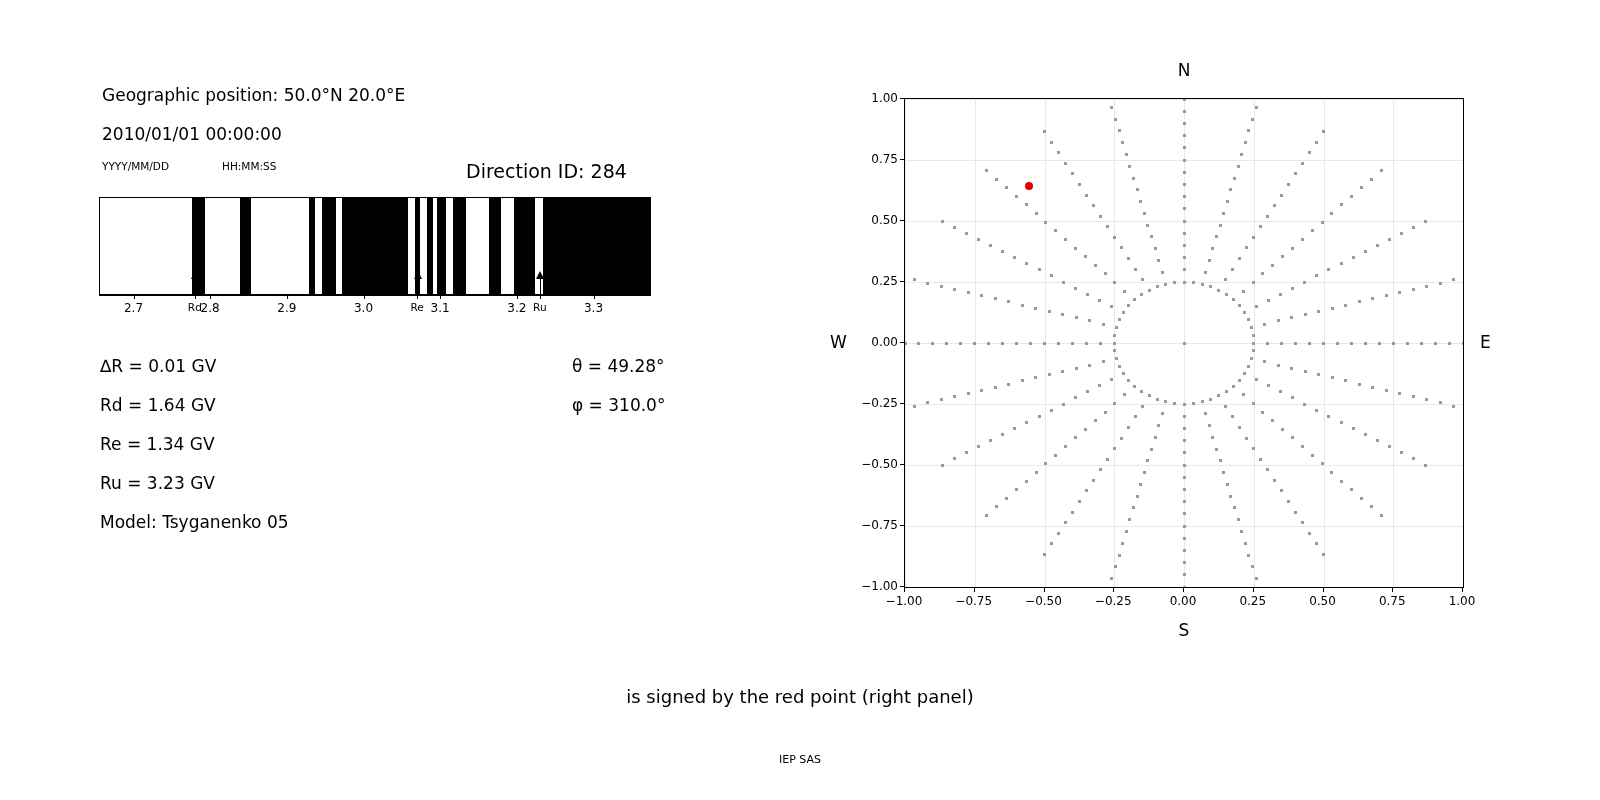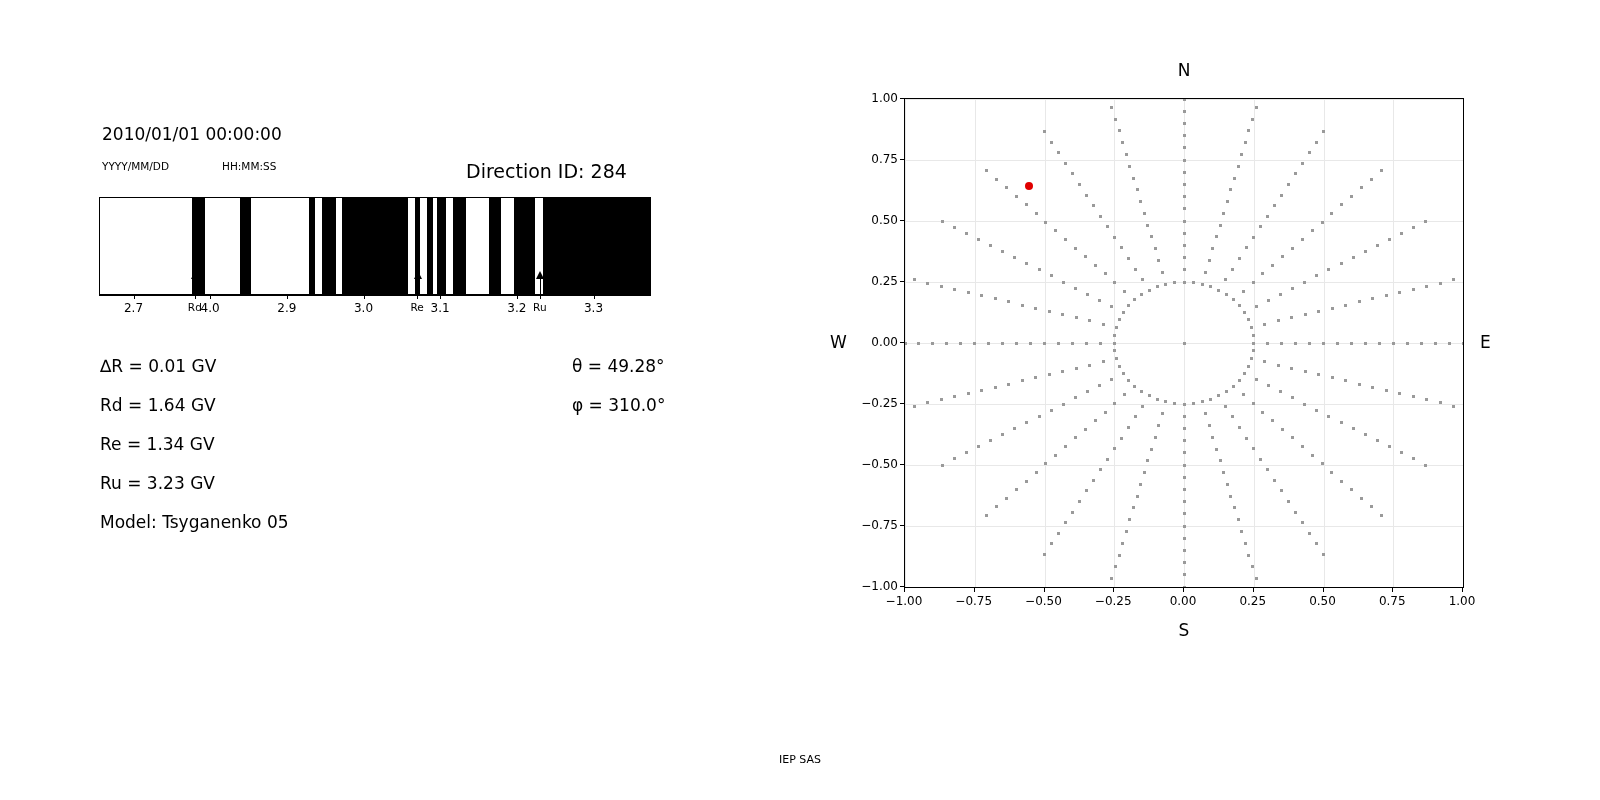--- a/index.html
+++ b/index.html
@@ -218,20 +218,21 @@
     width: 1600px;
     text-align: center;
     font-size: 11px;
   }
 </style>
 </head>
 <body>
 
 <div id="left-panel">
 
+  <div class="txt" id="geo-position">Geographic position: 50.0°N 20.0°E</div>
   <div class="txt" id="datetime">2010/01/01 00:00:00</div>
   <div class="txt" id="date-format">YYYY/MM/DD</div>
   <div class="txt" id="time-format">HH:MM:SS</div>
   <div class="txt" id="direction-id">Direction ID: 284</div>
 
   <div id="penumbra-wrap">
     <div id="penumbra-bar">
         <div class="penumbra-band" style="left: 92px; width: 13.0333px;"></div>
         <div class="penumbra-band" style="left: 140.3px; width: 10.7333px;"></div>
         <div class="penumbra-band" style="left: 208.533px; width: 6.9px;"></div>
@@ -245,21 +246,21 @@
         <div class="penumbra-band" style="left: 414px; width: 20.7px;"></div>
         <div class="penumbra-band" style="left: 443.133px; width: 108.867px;"></div>
       </div>
   </div>
 
   <div id="penumbra-axis">
     <div id="axis-line"></div>
   <div class="axis-tick" style="left: 34.5px;"></div>
       <div class="axis-label" style="left: 34.5px;">2.7</div>
       <div class="axis-tick" style="left: 111.167px;"></div>
-      <div class="axis-label" style="left: 111.167px;">4.0</div>
+      <div class="axis-label" style="left: 111.167px;">2.8</div>
       <div class="axis-tick" style="left: 187.833px;"></div>
       <div class="axis-label" style="left: 187.833px;">2.9</div>
       <div class="axis-tick" style="left: 264.5px;"></div>
       <div class="axis-label" style="left: 264.5px;">3.0</div>
       <div class="axis-tick" style="left: 341.167px;"></div>
       <div class="axis-label" style="left: 341.167px;">3.1</div>
       <div class="axis-tick" style="left: 417.833px;"></div>
       <div class="axis-label" style="left: 417.833px;">3.2</div>
       <div class="axis-tick" style="left: 494.5px;"></div>
       <div class="axis-label" style="left: 494.5px;">3.3</div>
@@ -785,14 +786,15 @@
     <div class="tickmark-x" style="left: 223.5px;"></div>
     <div class="tickmark-x" style="left: 293.25px;"></div>
     <div class="tickmark-x" style="left: 363px;"></div>
     <div class="tickmark-x" style="left: 432.75px;"></div>
     <div class="tickmark-x" style="left: 502.5px;"></div>
     <div class="tickmark-x" style="left: 572.25px;"></div>
     <div class="tickmark-x" style="left: 642px;"></div>
   </div>
 
 <div id="caption">
+  <div>is signed by the red point (right panel)</div>
 </div>
 <div id="footer">IEP SAS</div>
 
 </body></html>

